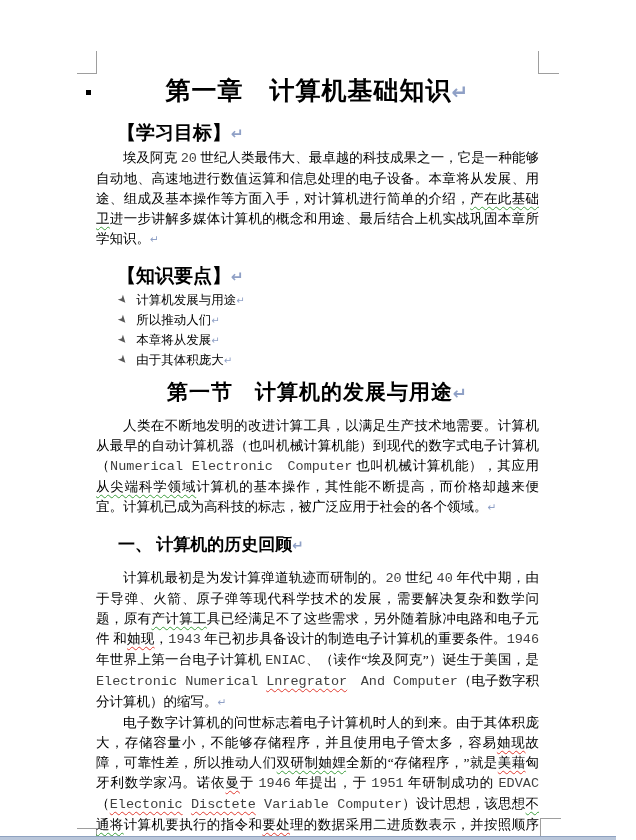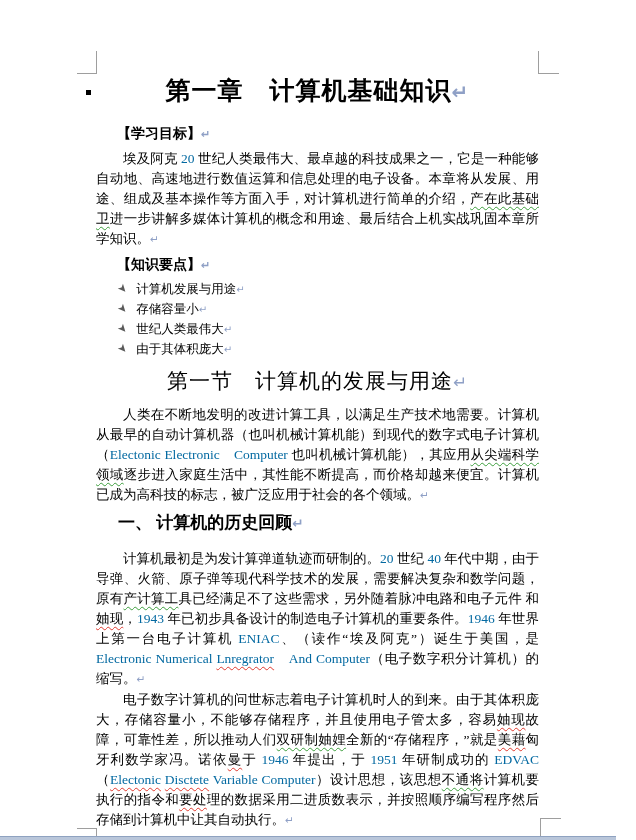--- a/index.html
+++ b/index.html
@@ -5,51 +5,51 @@
   html,body{margin:0;padding:0;background:#ffffff;}
   .page{
     position:relative;width:616px;height:840px;background:#ffffff;overflow:hidden;
     font-family:"Liberation Serif","DejaVu Serif",serif;color:#000;
   }
   .text-layer{position:absolute;left:96px;top:0;width:443px;}
   .chapter-title{
     margin:76px 0 0;font-size:25px;font-weight:bold;text-align:center;line-height:30px;letter-spacing:1px;
   }
   .subhead{
-    font-size:14px;font-weight:bold;padding-left:21px;line-height:20px;
+    font-size:19px;font-weight:bold;padding-left:21px;line-height:20px;
     font-family:"Liberation Sans","DejaVu Sans",sans-serif;
   }
   .subhead.lg{margin-top:16px;}
-  .subhead.kp{margin-top:4px;}
+  .subhead.kp{margin-top:16px;}
   .body-p{
     margin:0;font-size:13.5px;line-height:20px;text-align:justify;text-indent:27px;
   }
   .p-intro{margin-top:4px;}
   .p-s1{margin-top:9px;}
   .p-h1{margin-top:12px;}
   .p-h2{margin-top:0;}
   .p-h3{margin-top:4px;}
   .kp-list{
     margin:3px 0 0;padding:0 0 0 22px;list-style:none;
     font-size:12.5px;line-height:19px;
     font-family:"Liberation Sans","DejaVu Sans",sans-serif;
   }
   .kp-list li{white-space:nowrap;}
   .bullet{
     display:inline-block;transform:rotate(48deg);color:#5a5a5a;font-size:11px;
     margin-right:9px;vertical-align:1px;
     font-family:"DejaVu Sans",sans-serif;
   }
   .section-title{
-    margin:8px 0 0;font-size:21px;font-weight:normal;text-align:center;line-height:28px;letter-spacing:1px;
+    margin:8px 0 0;font-size:21px;font-weight:bold;text-align:center;line-height:28px;letter-spacing:1px;
   }
   .subsection-heading{
-    margin:3px 0 0;font-size:17px;font-weight:bold;padding-left:22px;line-height:28px;
+    margin:16px 0 0;font-size:17px;font-weight:bold;padding-left:22px;line-height:22px;
   }
-  .latin{color:#0369a1;}
+  .latin{color:#404040;font-family:Liberation Mono, monospace;}
   .sq-red{
     text-decoration-line:underline;text-decoration-style:wavy;
     text-decoration-color:#e03a2f;text-decoration-thickness:1px;text-underline-offset:3px;
   }
   .sq-green{
     text-decoration-line:underline;text-decoration-style:wavy;
     text-decoration-color:#3d9e3d;text-decoration-thickness:1px;text-underline-offset:3px;
   }
   .mark{color:#8fa0c6;font-family:"DejaVu Sans",sans-serif;font-size:0.8em;}
   
@@ -80,33 +80,33 @@
 
     <p class="body-p p-intro"><span>埃及阿克 </span><span class="latin">20</span><span> 世纪人类最伟大、最卓越的科技成果之一，它是一种能够自动地、高速地进行数值运算和信息处理的电子设备。本章将从发展、用途、组成及基本操作等方面入手，对计算机进行简单的介绍，</span><span class="sq-green">产在此基础卫</span><span>进一步讲解多媒体计算机的概念和用途、最后结合上机实战巩固本章所学知识。</span><span class="mark">↵</span></p>
 
     <div class="subhead kp"><span>【知识要点】</span><span class="mark">↵</span></div>
 
     <ul class="kp-list">
       <li>
         <span class="bullet">➤</span><span>计算机发展与用途</span><span class="mark">↵</span>
       </li>
       <li>
-        <span class="bullet">➤</span><span>存储容量小</span><span class="mark">↵</span>
+        <span class="bullet">➤</span><span>所以推动人们</span><span class="mark">↵</span>
       </li>
       <li>
-        <span class="bullet">➤</span><span>世纪人类最伟大</span><span class="mark">↵</span>
+        <span class="bullet">➤</span><span>本章将从发展</span><span class="mark">↵</span>
       </li>
       <li>
         <span class="bullet">➤</span><span>由于其体积庞大</span><span class="mark">↵</span>
       </li>
     </ul>
 
     <h2 class="section-title"><span>第一节　计算机的发展与用途</span><span class="mark">↵</span></h2>
 
-    <p class="body-p p-s1"><span>人类在不断地发明的改进计算工具，以满足生产技术地需要。计算机从最早的自动计算机器（也叫机械计算机能）到现代的数字式电子计算机（</span><span class="latin">Electonic Electronic　Computer</span><span> 也叫机械计算机能），其应用</span><span class="sq-green">从尖端科学领域</span><span>逐步进入家庭生活中，其性能不断提高，而价格却越来便宜。计算机已成为高科技的标志，被广泛应用于社会的各个领域。</span><span class="mark">↵</span></p>
+    <p class="body-p p-s1"><span>人类在不断地发明的改进计算工具，以满足生产技术地需要。计算机从最早的自动计算机器（也叫机械计算机能）到现代的数字式电子计算机（</span><span class="latin">Numerical Electronic　Computer</span><span> 也叫机械计算机能），其应用</span><span class="sq-green">从尖端科学领域</span><span>计算机的基本操作，其性能不断提高，而价格却越来便宜。计算机已成为高科技的标志，被广泛应用于社会的各个领域。</span><span class="mark">↵</span></p>
 
     <h3 class="subsection-heading"><span>一、 计算机的历史回顾</span><span class="mark">↵</span></h3>
 
     <p class="body-p p-h1"><span>计算机最初是为发计算弹道轨迹而研制的。</span><span class="latin">20</span><span> 世纪 </span><span class="latin">40</span><span> 年代中期，由于导弹、火箭、原子弹等现代科学技术的发展，需要解决复杂和数学问题，原有</span><span class="sq-green">产计算工</span><span>具已经满足不了这些需求，另外随着脉冲电路和电子元件 和</span><span class="sq-red">妯现</span><span>，</span><span class="latin">1943</span><span> 年已初步具备设计的制造电子计算机的重要条件。</span><span class="latin">1946</span><span> 年世界上第一台电子计算机 </span><span class="latin">ENIAC</span><span>、（读作“埃及阿克”）诞生于美国，是 </span><span class="latin">Electronic Numerical </span><span class="latin sq-red">Lnregrator</span><span class="latin">　And Computer</span><span>（电子数字积分计算机）的缩写。</span><span class="mark">↵</span></p>
 
     <p class="body-p p-h2"><span>电子数字计算机的问世标志着电子计算机时人的到来。由于其体积庞大，存储容量小，不能够存储程序，并且使用电子管太多，容易</span><span class="sq-red">妯现</span><span>故障，可靠性差，所以推动人们</span><span class="sq-green">双研制妯娌</span><span>全新的“存储程序，”就是</span><span class="sq-red">美藉</span><span>匈牙利数学家冯。诺依</span><span class="sq-red">曼</span><span>于 </span><span class="latin">1946</span><span> 年提出，于 </span><span class="latin">1951</span><span> 年研制成功的 </span><span class="latin">EDVAC</span><span>（</span><span class="latin sq-red">Electonic</span><span class="latin"> </span><span class="latin sq-red">Disctete</span><span class="latin"> Variable Computer</span><span>）设计思想，该思想</span><span class="sq-green">不通将</span><span>计算机要执行的指令和</span><span class="sq-red">要处</span><span>理的数据采用二进质数表示，并按照顺序编写程序然后存储到计算机中让其自动执行。</span><span class="mark">↵</span></p>
 
     <p class="body-p p-h3"><span class="latin">EDVC</span><span> 设计思想解决了程序的“内部存储”“和自动行”的两大难题，从而提高了计算机的运算速度，它相当于 </span></p>
 
   </div>

